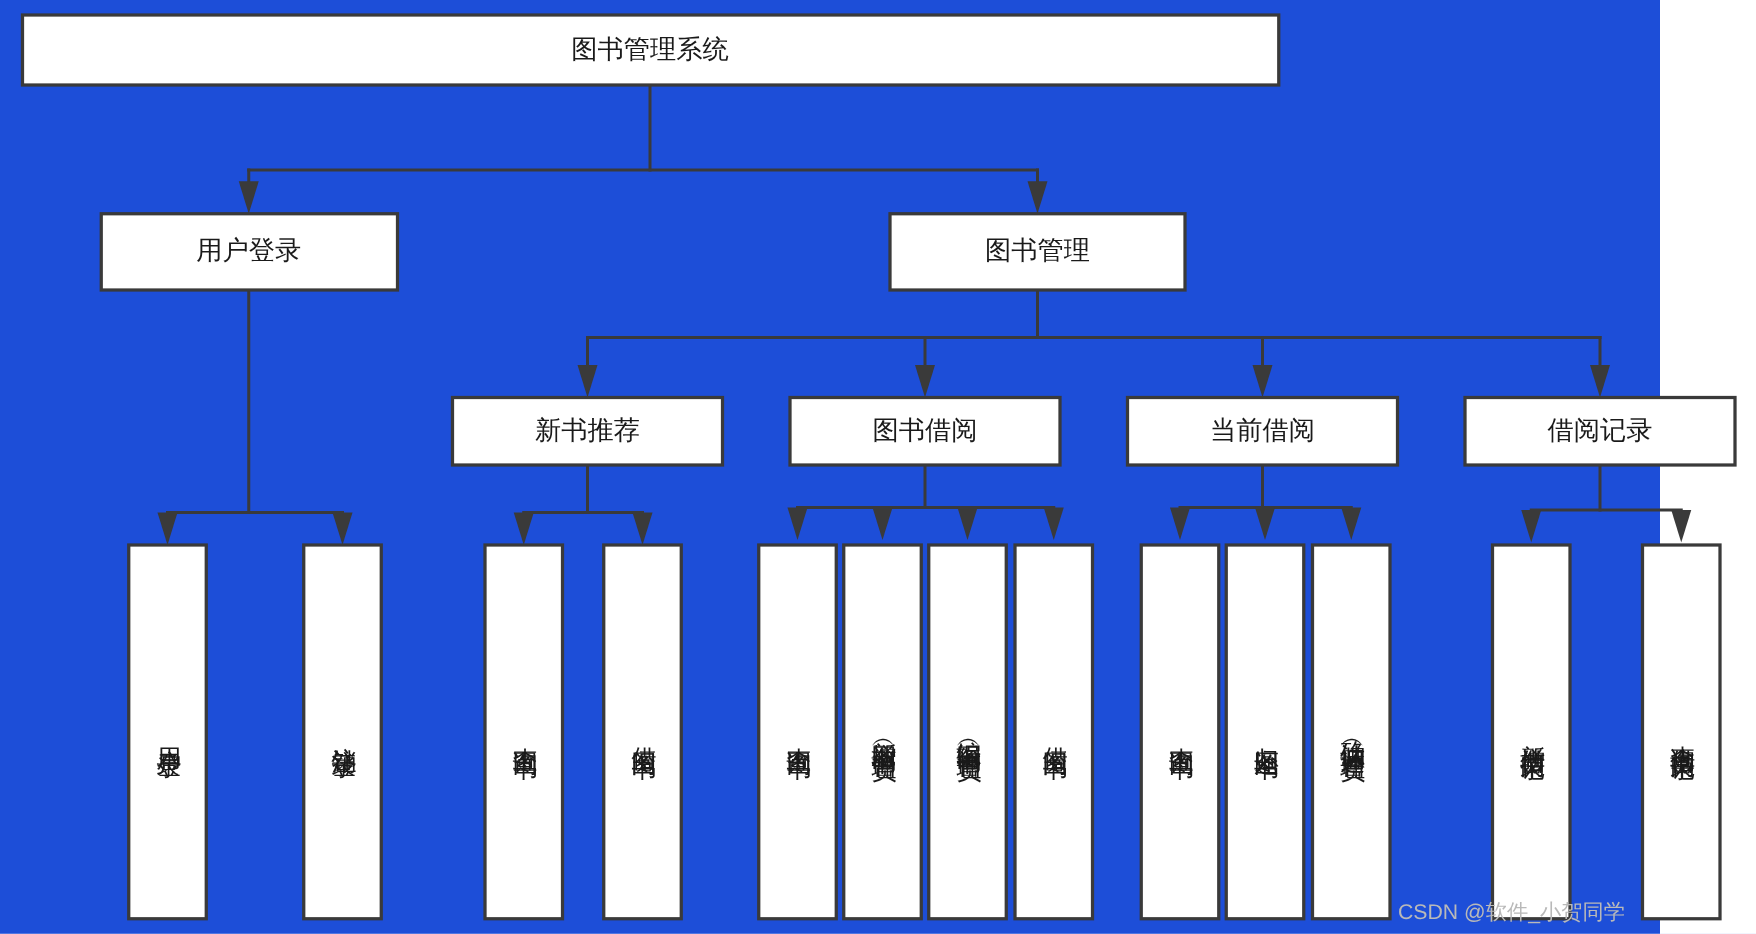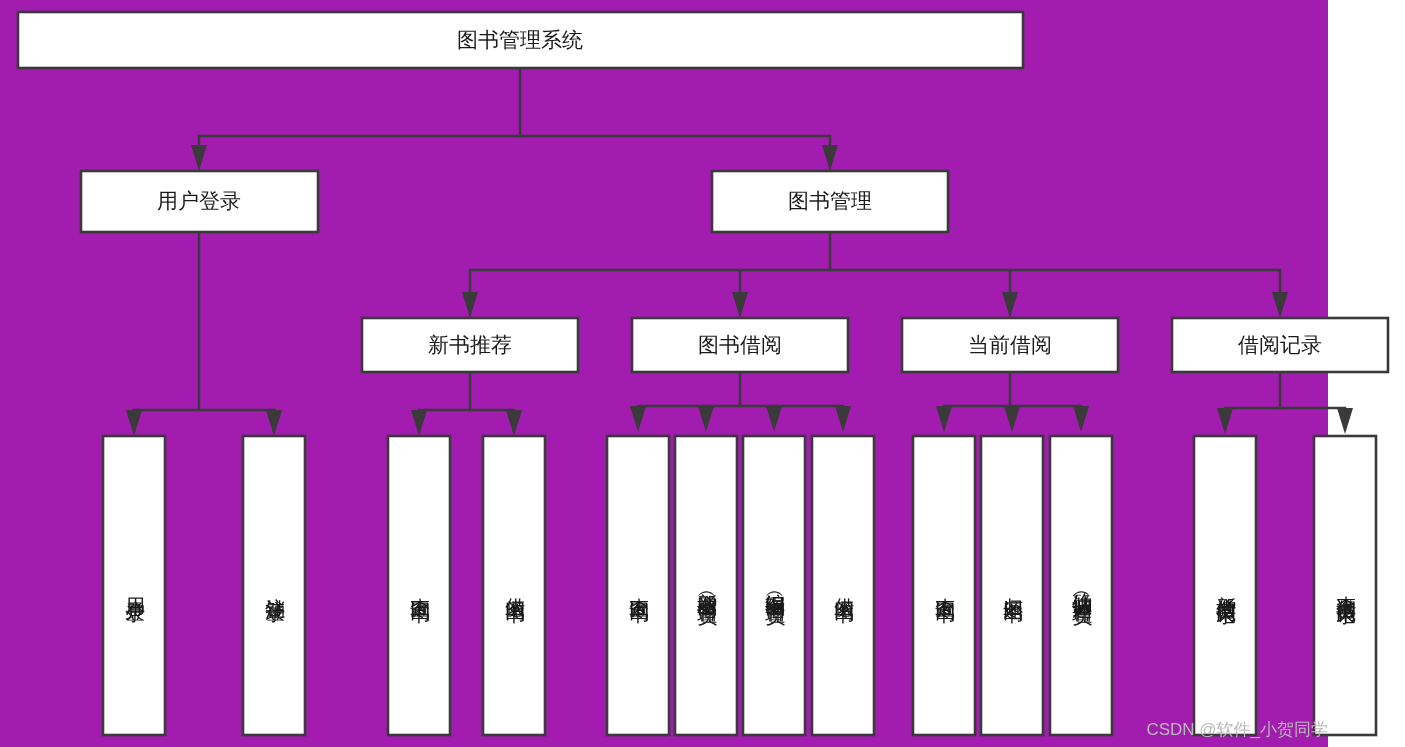--- a/index.html
+++ b/index.html
@@ -12,21 +12,21 @@
     width: 1405px;
     height: 747px;
     font-family: "Liberation Sans", "DejaVu Sans", sans-serif;
     overflow: hidden;
     position: relative;
   }
   #diagram-root {
     position: relative;
     width: 1328px;
     height: 747px;
-    background: #a21caf;
+    background: #1d4ed8;
   }
   svg.diagram-canvas {
     position: absolute;
     left: 0;
     top: 0;
     width: 1405px;
     height: 747px;
   }
   .node-box {
     fill: #ffffff;
@@ -53,21 +53,21 @@
     font-size: 21px;
   }
   .label-v {
     font-size: 20px;
     writing-mode: vertical-rl;
     text-orientation: upright;
     letter-spacing: 2px;
   }
   .watermark-text {
     position: absolute;
-    right: 0;
+    right: 28px;
     bottom: 6px;
     font-family: "Liberation Sans", "DejaVu Sans", sans-serif;
     font-size: 17px;
     color: #b9b9b9;
     white-space: nowrap;
     user-select: none;
     pointer-events: none;
   }
 </style>
 </head>

